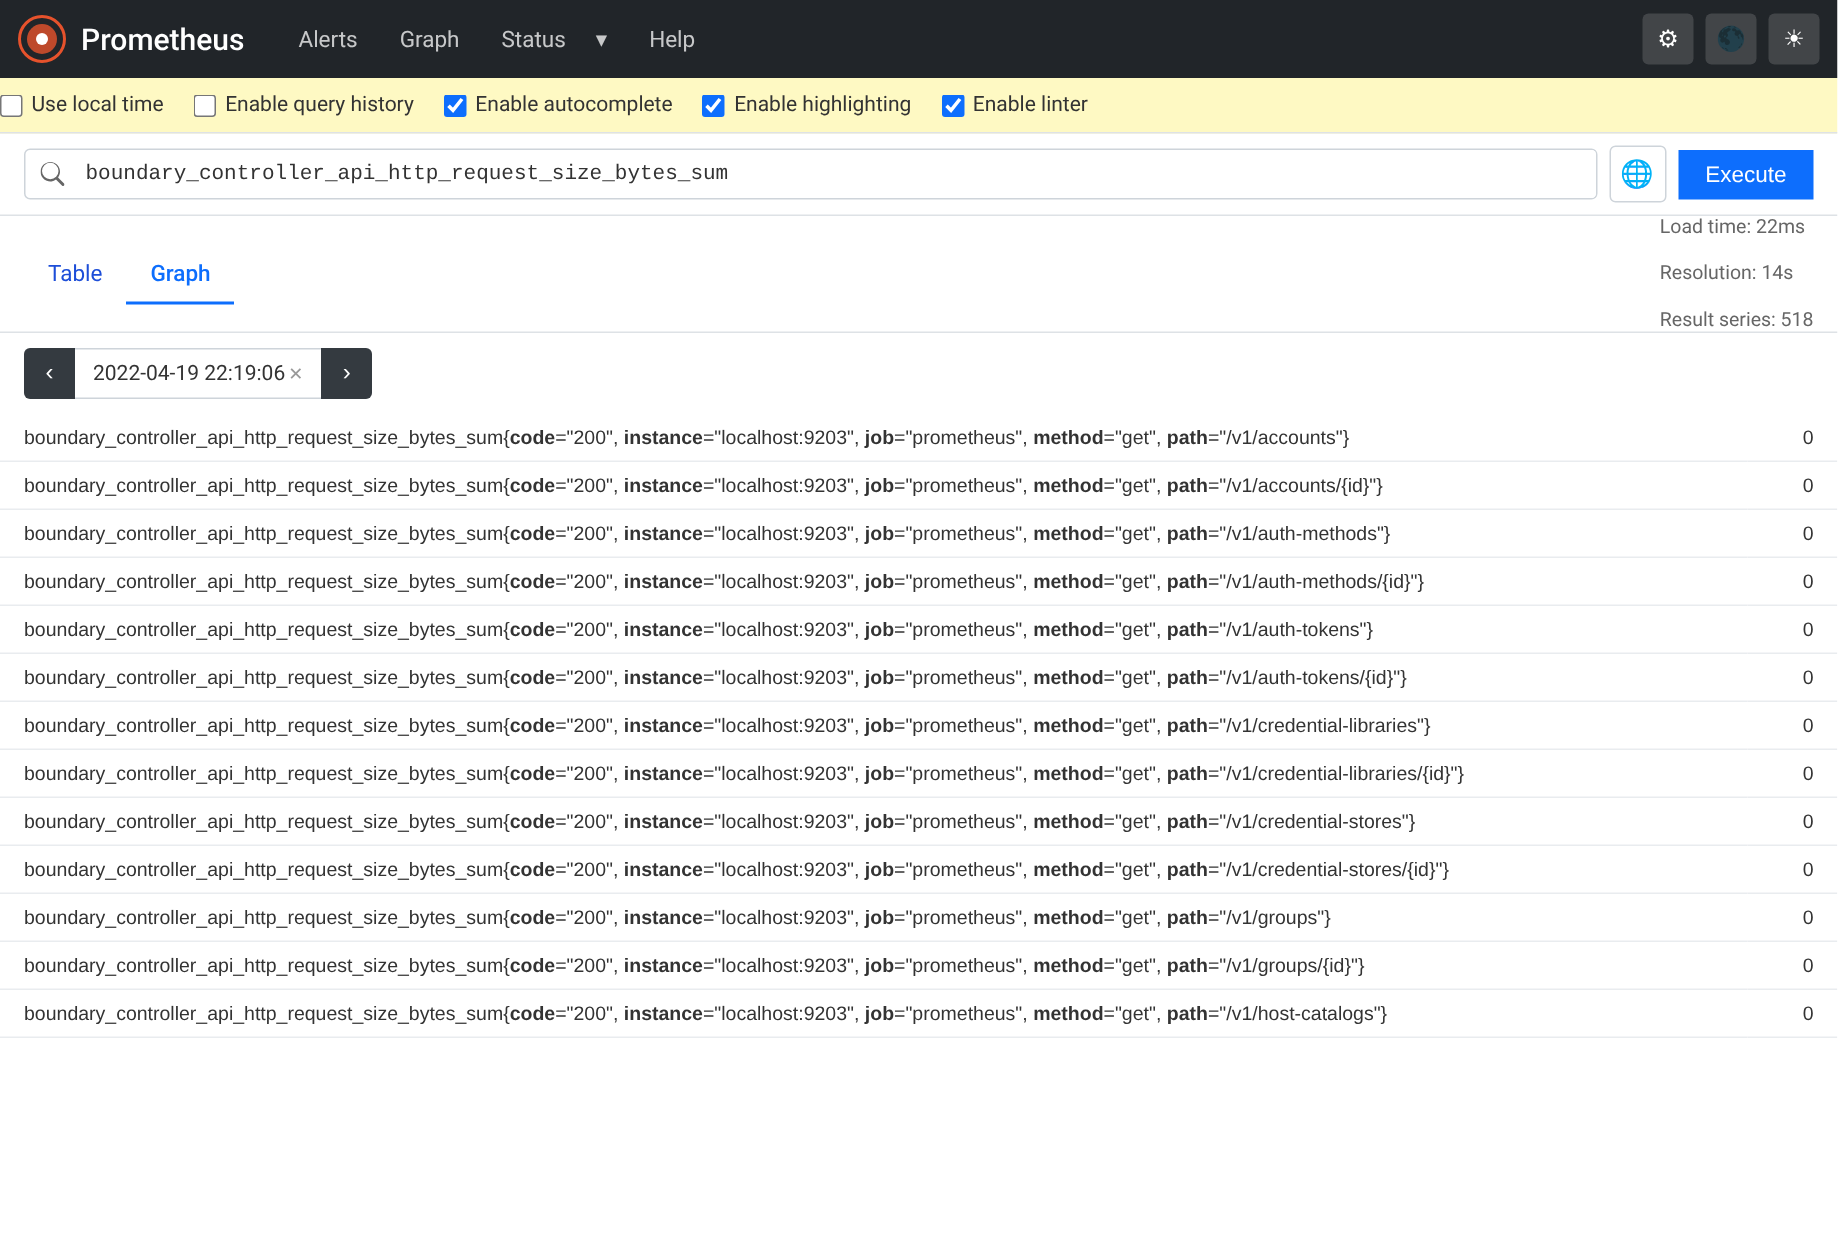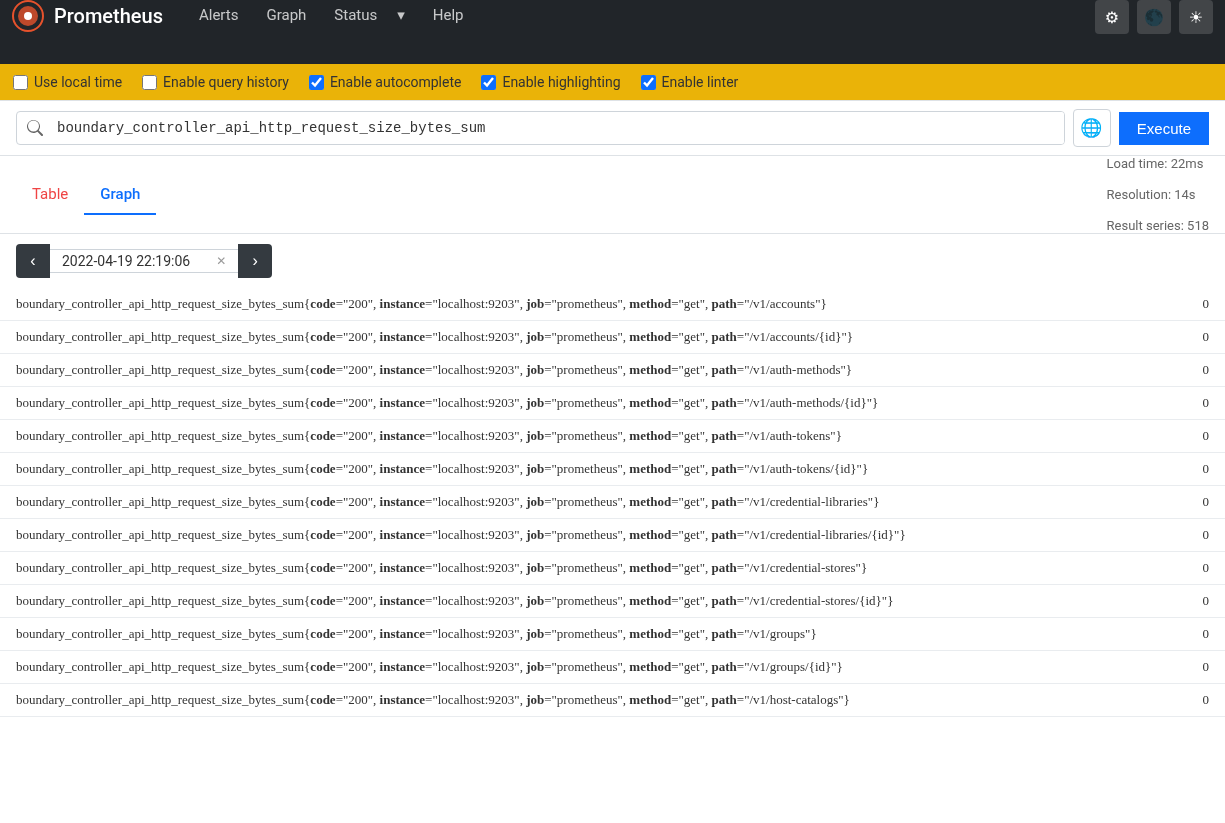--- a/index.html
+++ b/index.html
@@ -3,23 +3,23 @@
   <meta charset="utf-8">
   <style>
     * { box-sizing: border-box; margin: 0; padding: 0; }
     body { font-family: -apple-system, BlinkMacSystemFont, 'Segoe UI', Roboto, sans-serif; font-size: 14px; background: #fff; color: #333; }
 
     
     .navbar {
       background: #212529;
       color: #fff;
       display: flex;
-      align-items: flex-start;
+      align-items: center;
       padding: 0 12px;
-      height: 64px;
+      height: 52px;
       gap: 16px;
     }
     .navbar-brand {
       display: flex;
       align-items: center;
       gap: 10px;
       font-size: 20px;
       font-weight: 500;
       color: #fff;
       text-decoration: none;
@@ -67,23 +67,23 @@
       border-radius: 4px;
       cursor: pointer;
       display: flex;
       align-items: center;
       justify-content: center;
       font-size: 16px;
     }
 
     
     .toolbar {
-      background: #eab308;
+      background: #fef9c3;
       border-bottom: 1px solid #dee2e6;
-      padding: 10px 13px;
+      padding: 10px 0;
       display: flex;
       align-items: flex-end;
       gap: 20px;
       flex-wrap: wrap;
     }
     .checkbox-label {
       display: flex;
       align-items: center;
       gap: 6px;
       cursor: pointer;
@@ -160,21 +160,21 @@
     .tabs-area {
       display: flex;
       align-items: center;
       border-bottom: 1px solid #dee2e6;
       padding: 0 16px;
     }
     .tab {
       padding: 10px 16px;
       cursor: pointer;
       font-size: 15px;
-      color: #ef4444;
+      color: #1d4ed8;
       border-bottom: 2px solid transparent;
       margin-bottom: -1px;
     }
     .tab.active {
       color: #0d6efd;
       border-bottom: 2px solid #0d6efd;
       font-weight: 500;
     }
     .meta-info {
       margin-left: auto;
@@ -208,41 +208,41 @@
     .nav-arrow.right { border-radius: 0 4px 4px 0; }
     .datetime-display {
       background: #fff;
       border: 1px solid #ced4da;
       border-left: none;
       border-right: none;
       padding: 6px 12px;
       font-size: 14px;
       display: flex;
       align-items: center;
-      gap: 26px;
-      height: 24px;
+      gap: 2px;
+      height: 34px;
     }
     .datetime-clear {
       cursor: pointer;
       color: #999;
       font-size: 12px;
     }
 
     
     .data-table {
       width: 100%;
       border-collapse: collapse;
     }
     .data-table tr {
       border-bottom: 1px solid #e9ecef;
     }
     .data-table td {
       padding: 8px 16px;
       font-size: 13px;
-      font-family: Liberation Serif, serif;
+      font-family: Liberation Sans, sans-serif;
       vertical-align: middle;
     }
     .data-table td:last-child {
       text-align: right;
       width: 60px;
       color: #333;
       font-weight: 500;
     }
     .metric-name { color: #333; }
     .metric-key { font-weight: bold; color: #333; }

